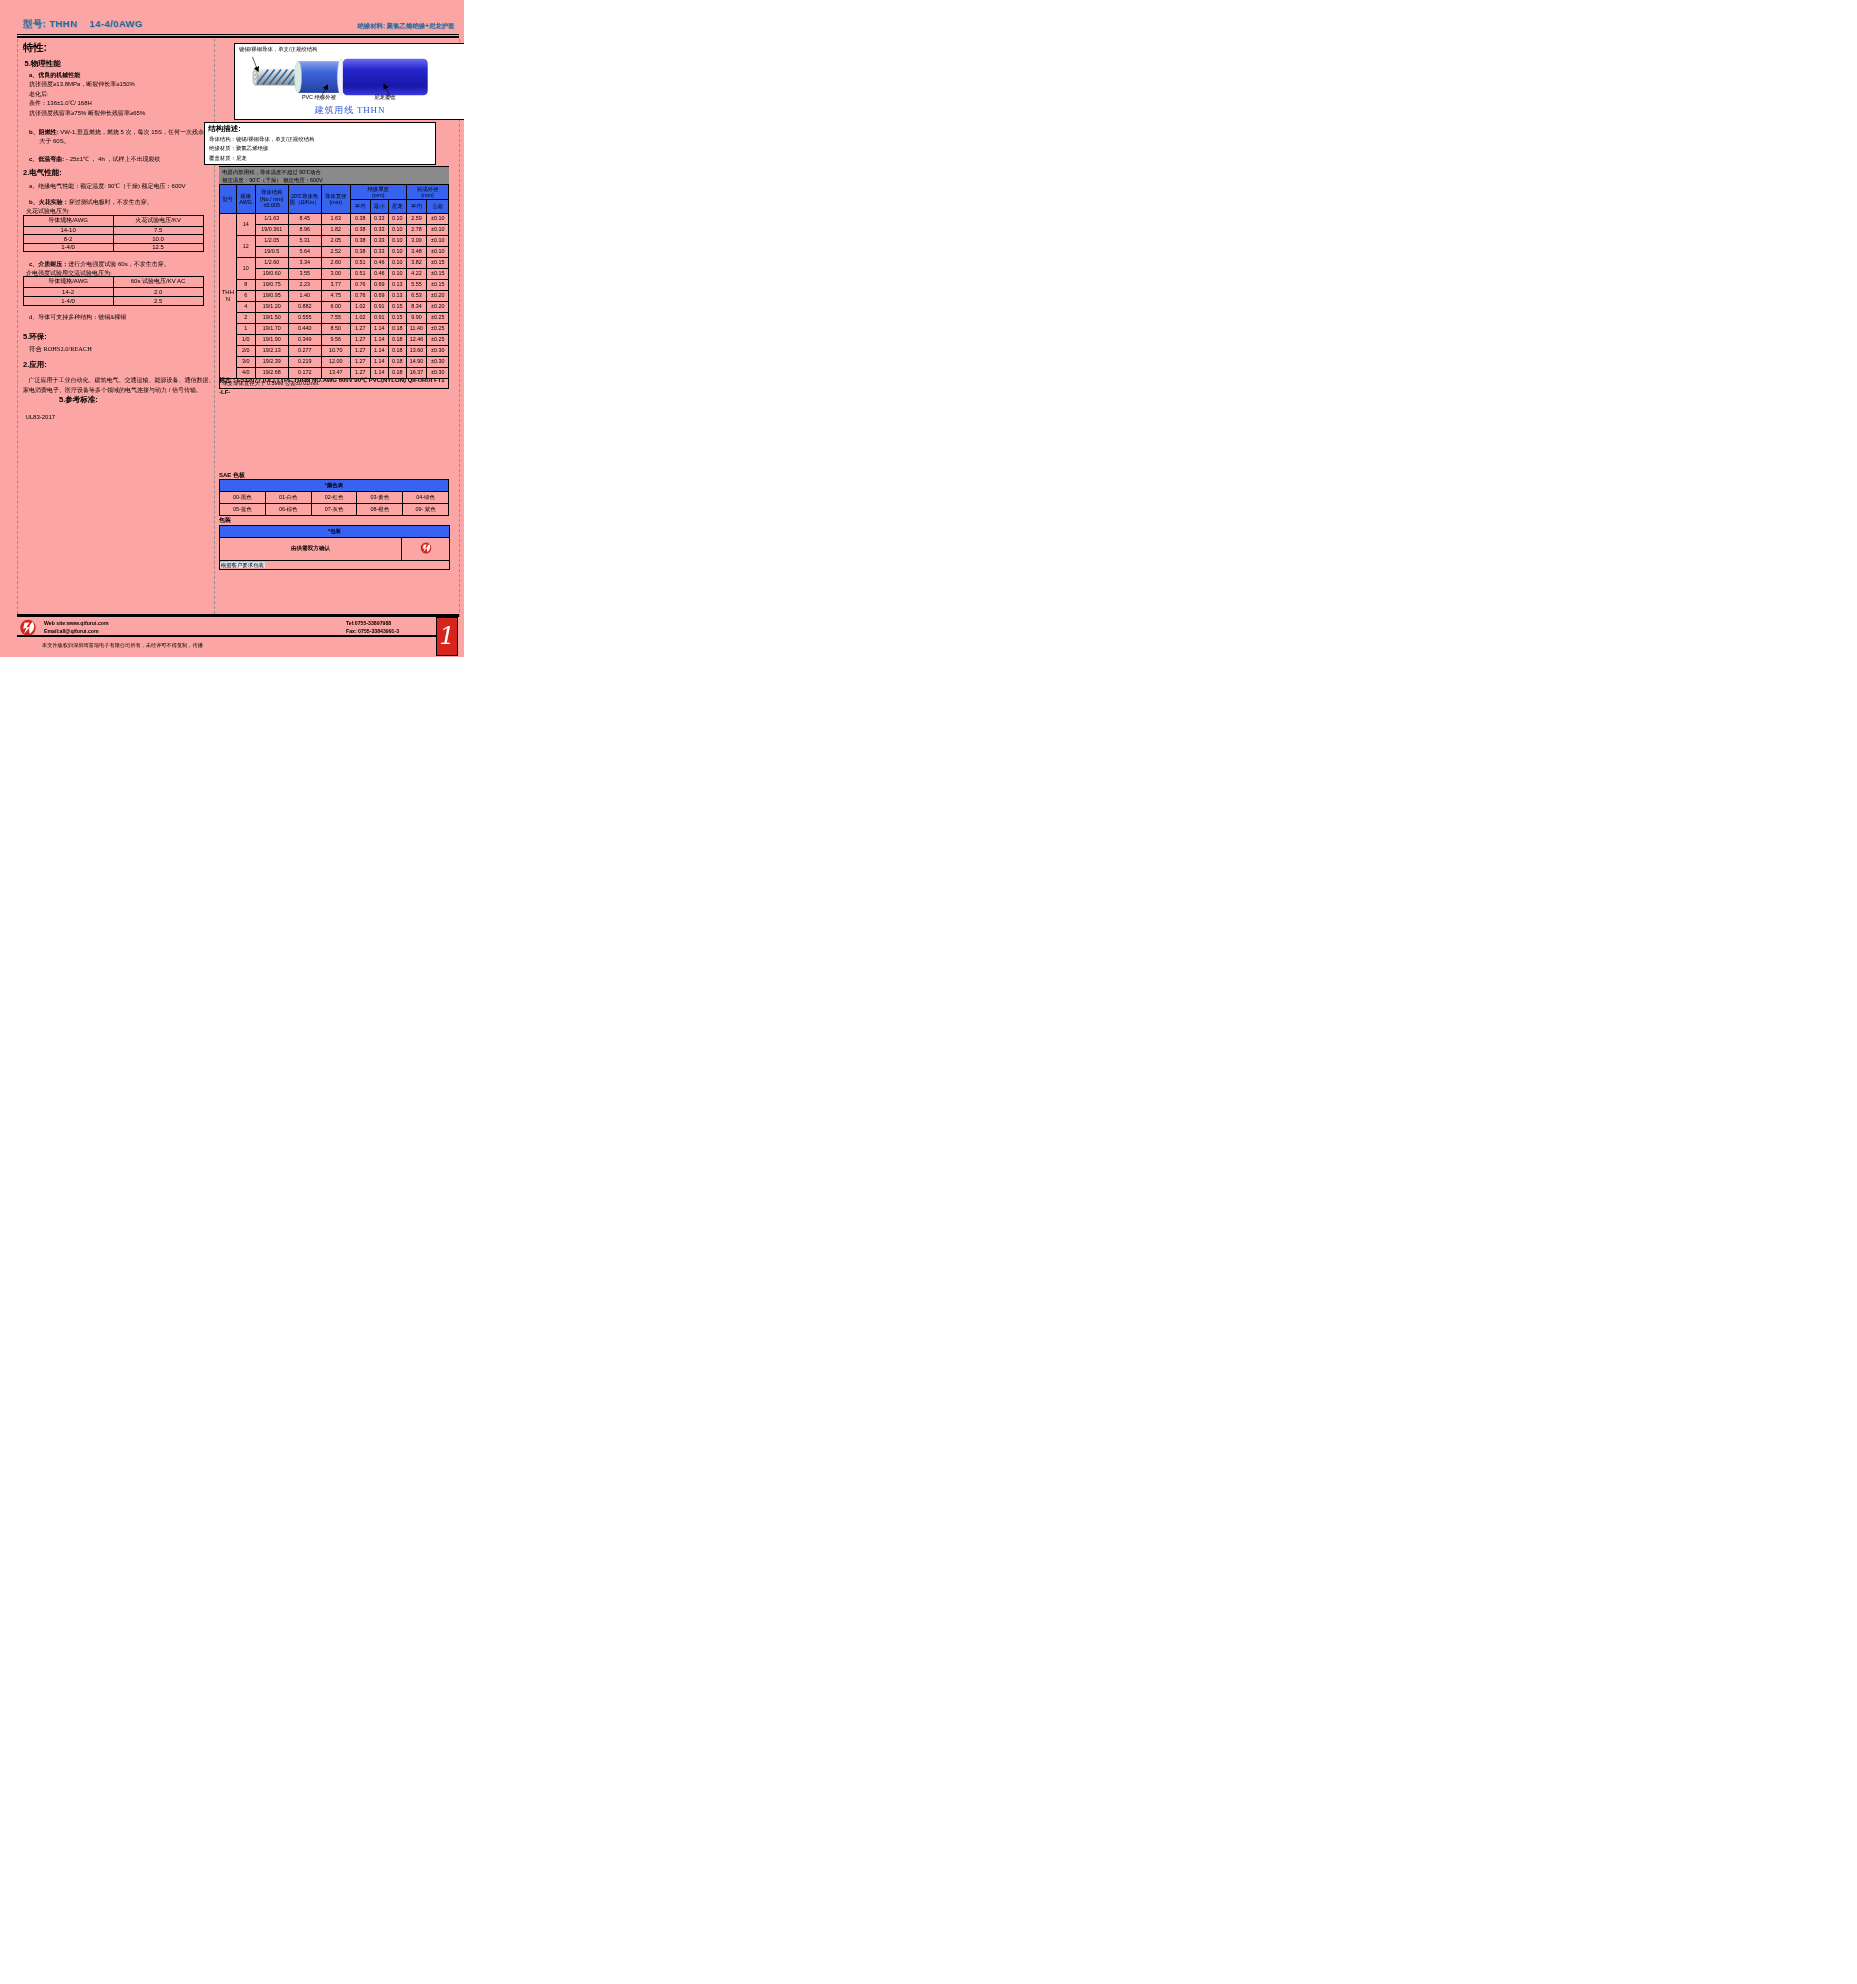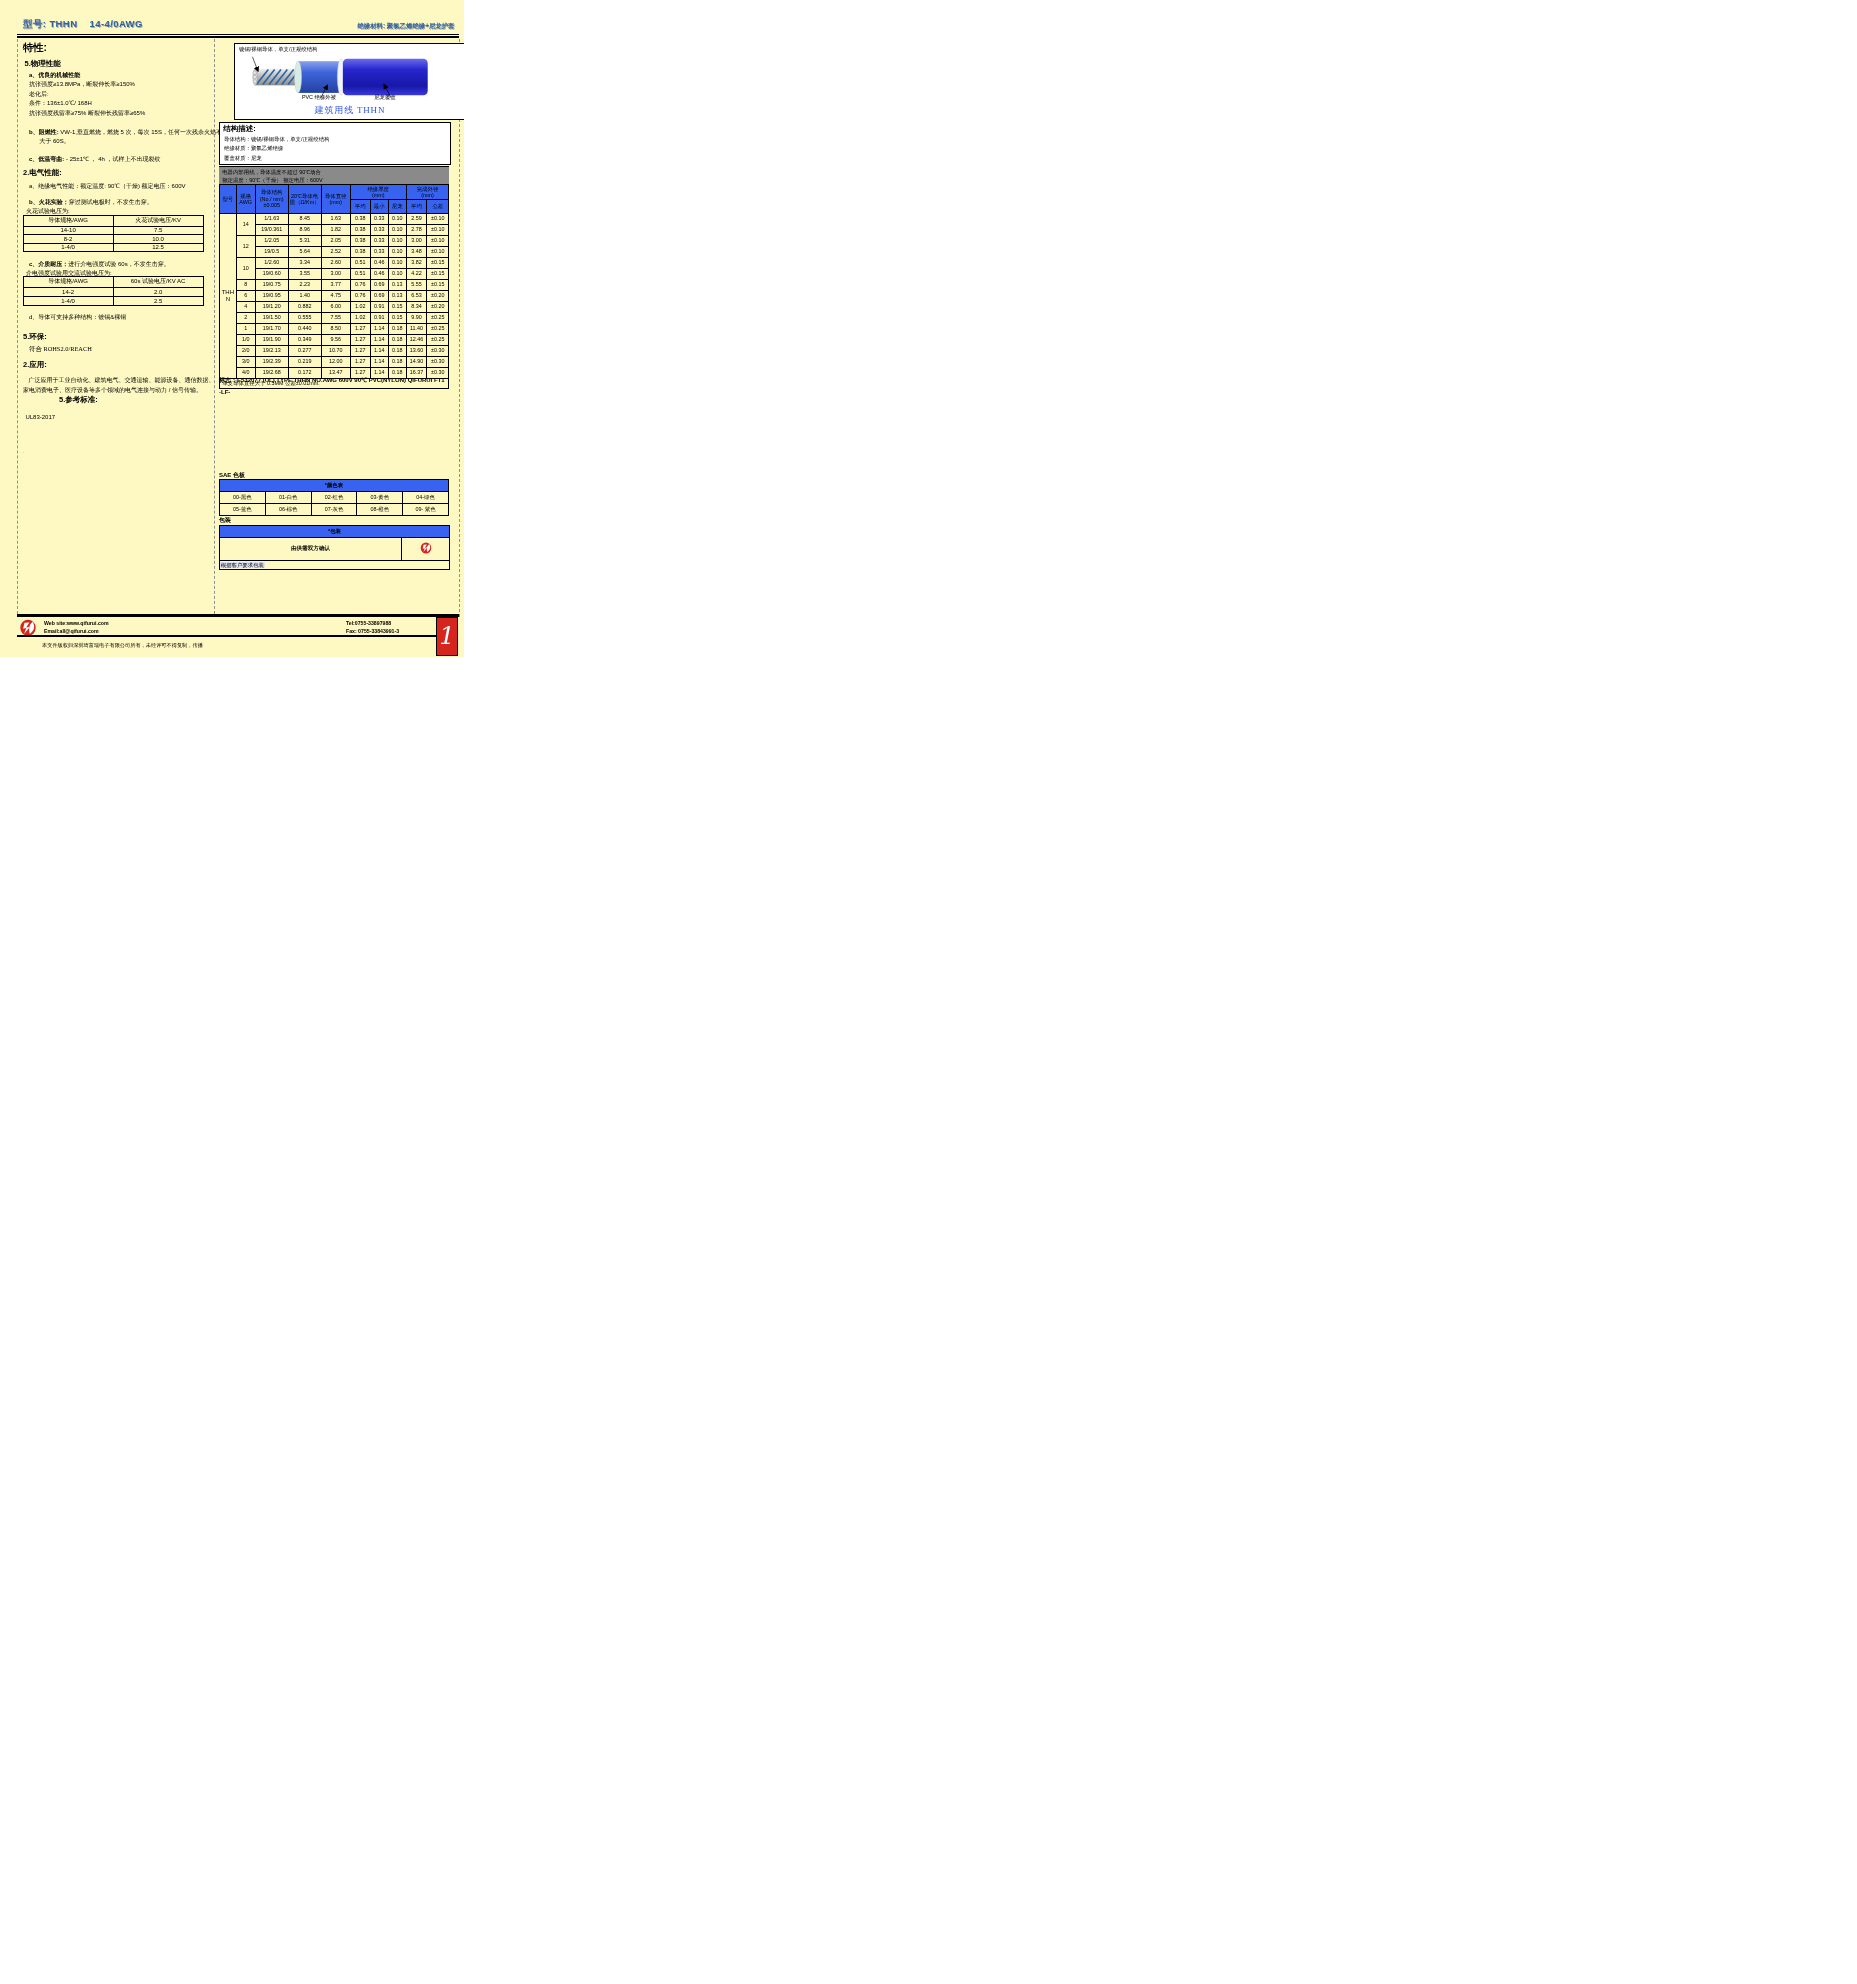--- a/index.html
+++ b/index.html
@@ -1,16 +1,16 @@
 <!DOCTYPE html>
 <html style="font-size:6.4px"><head>
 <meta charset="utf-8">
 <style>
   html,body{margin:0;padding:0;background:#fff;}
-  #page{position:relative;width:464px;height:657px;background:#fef9c3;
+  #page{position:relative;width:464px;height:657px;background:#fca5a5;
         font-family:"Liberation Sans",sans-serif;color:#000;overflow:hidden;}
   .abs{position:absolute;}
   .vdash{position:absolute;width:0;border-left:0.4px dashed #909090;}
   .hrule{position:absolute;background:#000;}
   
   .doc-title{font-weight:bold;white-space:pre;color:#2F639F;text-shadow:0.8px 0.8px 0 #ABABAB;}
   .t-left{left:23px;top:17.5px;font-size:9.5px;letter-spacing:0.4px;}
   .t-right{right:9.5px;top:22px;font-size:6.4px;}
   
   .h1{font-size:10.3px;font-weight:bold;}
@@ -51,21 +51,21 @@
   .pack th{height:10.7px;text-align:center;border-bottom:0.8px solid #000;}
   .pack .confirm{height:22.6px;text-align:center;font-weight:bold;font-size:5.6px;}
   .pack .note{height:7.5px;text-align:left;font-size:5.4px;border-top:0.8px solid #000;}
   .pack .note span{background:#DCE3F2;padding:0 0.8px;}
   
   .wire-box{left:219px;top:43px;width:230px;height:75px;margin-left:15px;}
   .wire-label{position:absolute;font-size:5.4px;}
   .product-name{position:absolute;left:0;top:60px;width:100%;text-align:center;
     font-family:"Liberation Serif",serif;font-size:9px;color:#2B55DE;letter-spacing:0.8px;}
   
-  .struct-box{left:219px;top:122px;width:230px;height:41px;}
+  .struct-box{left:204px;top:122px;width:230px;height:41px;}
   .struct-box .h2{position:absolute;left:3.2px;top:1.2px;}
   .sline{position:absolute;left:4px;font-size:5.4px;}
   
   .redblock{position:absolute;left:436px;top:617px;width:20px;height:37px;background:#D6251D;
     border:0.4px solid #000;color:#fff;text-align:center;
     font-family:"DejaVu Serif",serif;font-style:italic;font-size:24.6px;line-height:36px;}
   .contact{font-size:5.2px;font-weight:bold;line-height:8px;}
   .hang{padding-left:10.3px;text-indent:-10.3px;}
 </style>
 </head>

